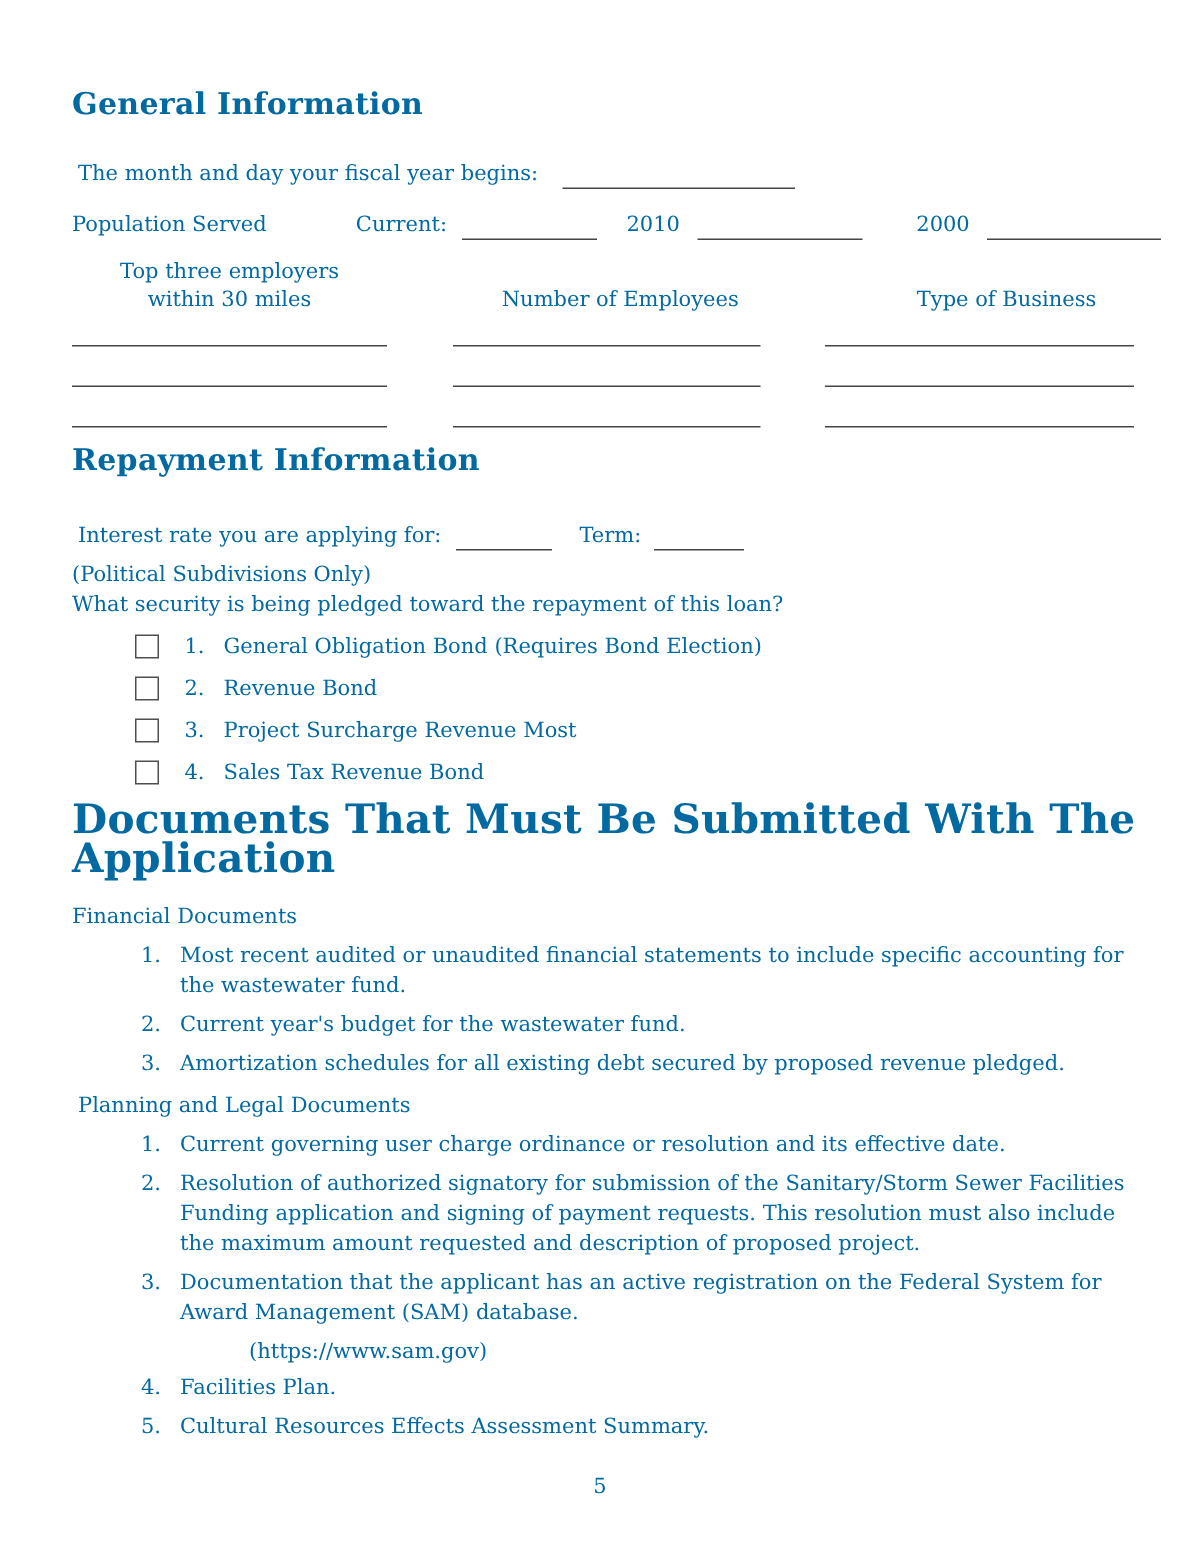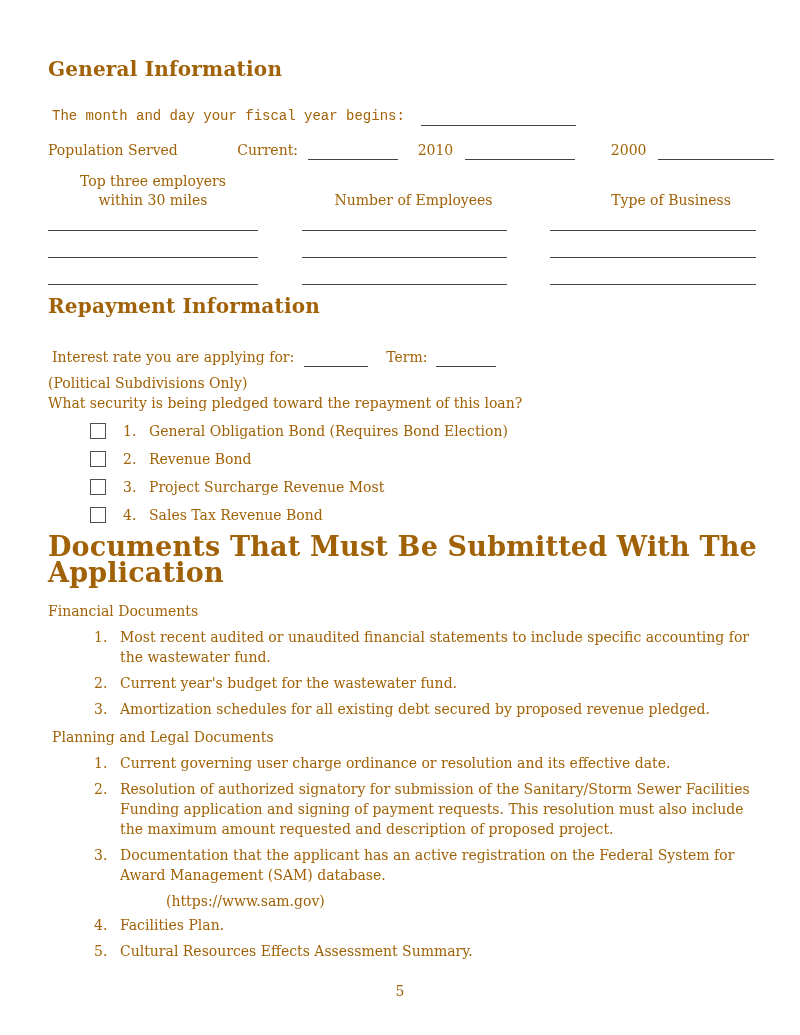--- a/index.html
+++ b/index.html
@@ -5,21 +5,21 @@
   html, body {
     margin: 0;
     padding: 0;
     background: #ffffff;
   }
   .page {
     position: relative;
     width: 800px;
     height: 1035px;
     background: #ffffff;
-    color: #a16207;
+    color: #0369a1;
     font-family: "DejaVu Serif", serif;
     font-size: 14px;
     box-sizing: border-box;
     padding: 57px 26px 0 48px;
     overflow: hidden;
   }
   h1.sec {
     font-size: 20px;
     line-height: 24px;
     font-weight: bold;
@@ -31,21 +31,21 @@
   h1.sec.documents { margin-top: 9px; margin-bottom: 15px; font-size: 27px; line-height: 26px; }
 
   .row { display: flex; align-items: flex-end; line-height: 20px; }
 
   .blank {
     display: inline-block;
     border-bottom: 1px solid #454545;
     height: 17px;
   }
 
-  .fiscal-row { margin-left: 4px; margin-bottom: 14px; font-family: Liberation Mono, monospace; }
+  .fiscal-row { margin-left: 4px; margin-bottom: 14px; }
   .fiscal-row .blank { width: 155px; margin-left: 16px; }
 
   .population-row { margin-bottom: 12px; }
   .pop-label { width: 190px; }
   .cur-label { margin-left: 0px; }
   .population-row .b1 { width: 90px; margin-left: 10px; }
   .y2010 { margin-left: 20px; }
   .population-row .b2 { width: 110px; margin-left: 12px; }
   .y2000 { margin-left: 36px; }
   .population-row .b3 { width: 116px; margin-left: 12px; }

